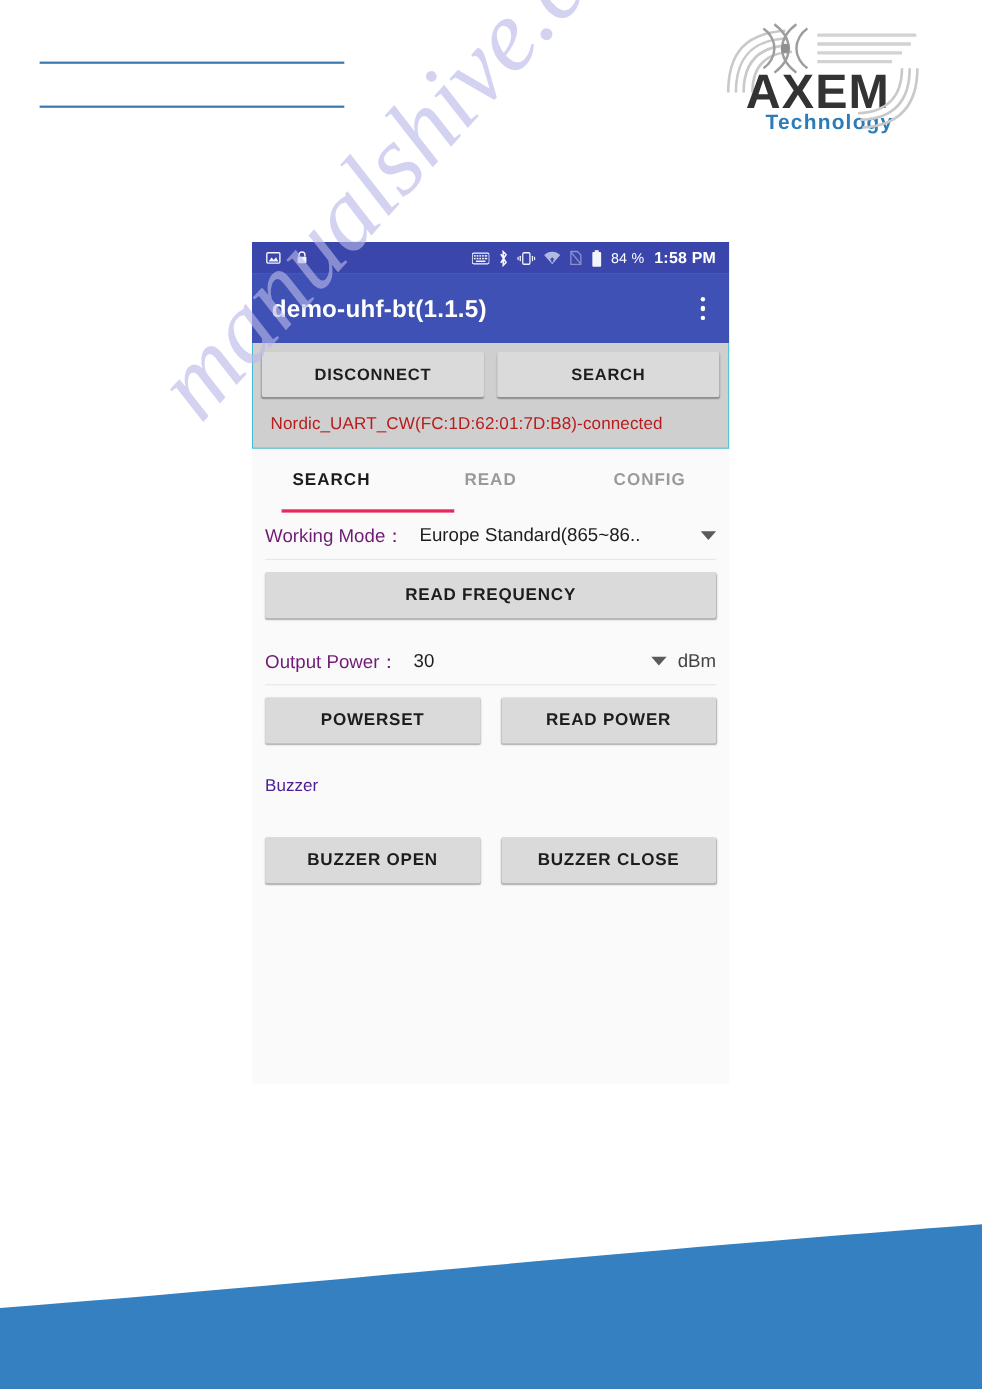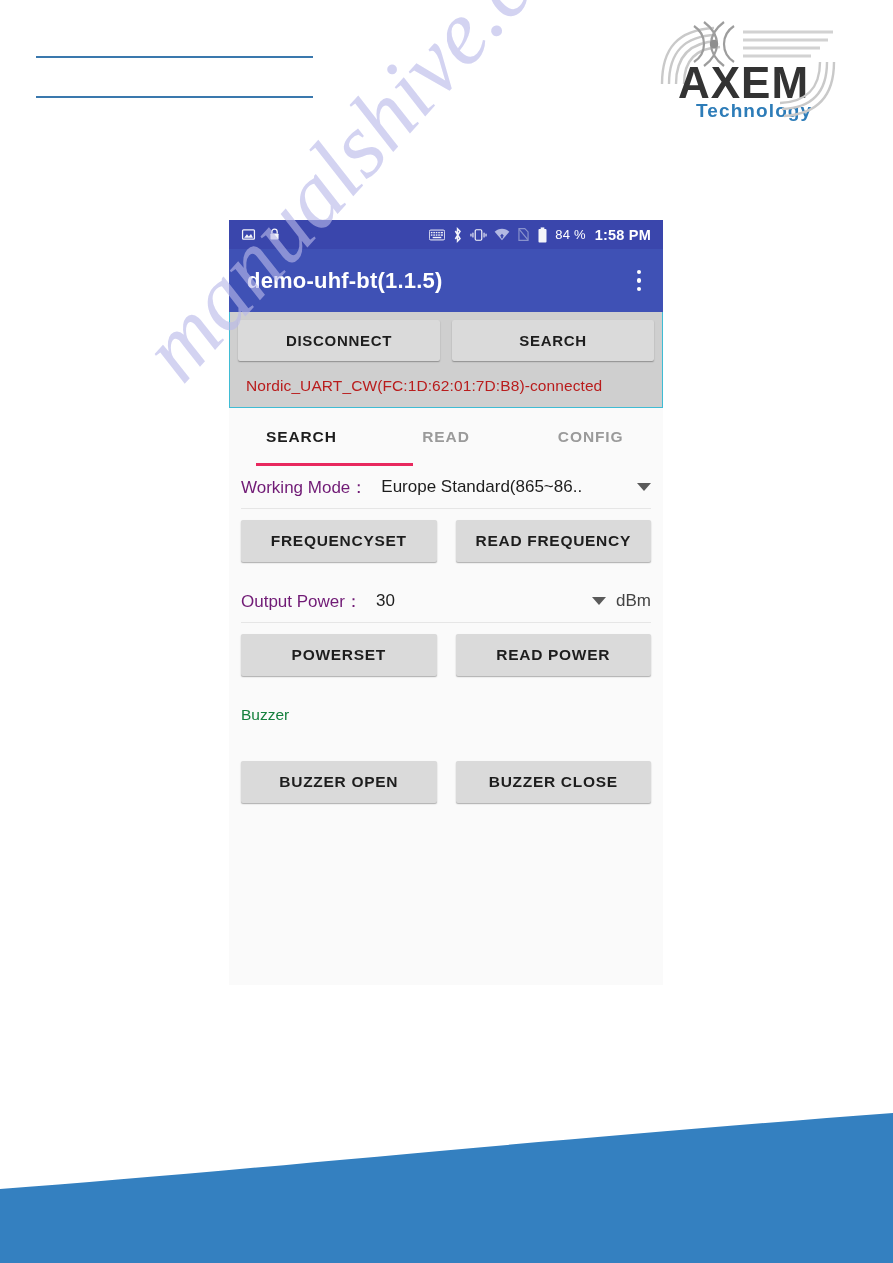--- a/index.html
+++ b/index.html
@@ -81,21 +81,21 @@
   }
   .field-label{color:#701a75;font-size:17px;}
   .field-value{color:#1d1d1d;font-size:17px;margin-left:14px;flex:1;}
   .caret{
     width:0;height:0;border-left:7px solid transparent;border-right:7px solid transparent;
     border-top:8px solid #5a5a5a;margin-left:8px;cursor:pointer;
   }
   .unit{color:#444;font-size:17px;margin-left:10px;}
   .btn-row{display:flex;gap:19px;margin-top:11px;}
   .btn-row .btn{height:42px;font-size:15.5px;}
-  .section-label{color:#15803d;font-size:15.5px;margin-top:30px;}
+  .section-label{color:#4c1d95;font-size:15.5px;margin-top:30px;}
   .sp-18{height:18px;}
   .sp-26{height:26px;}
 
   
   .watermark{
     position:absolute;left:120px;top:330px;
     font-size:92px;color:#b9b9ea;opacity:.62;
     transform:rotate(-48deg);transform-origin:left top;
     white-space:nowrap;pointer-events:none;
     font-family:"Liberation Serif", serif;font-style:italic;
@@ -241,21 +241,20 @@
 
   <div class="content">
 
     <div class="field-row">
       <span class="field-label">Working Mode：</span>
       <span class="field-value">Europe Standard(865~86..</span>
       <span class="caret"></span>
     </div>
 
     <div class="btn-row">
-      <button class="btn">FREQUENCYSET</button>
       <button class="btn">READ FREQUENCY</button>
     </div>
 
     <div class="sp-18"></div>
 
     <div class="field-row">
       <span class="field-label">Output Power：</span>
       <span class="field-value">30</span>
       <span class="caret"></span>
       <span class="unit">dBm</span>

